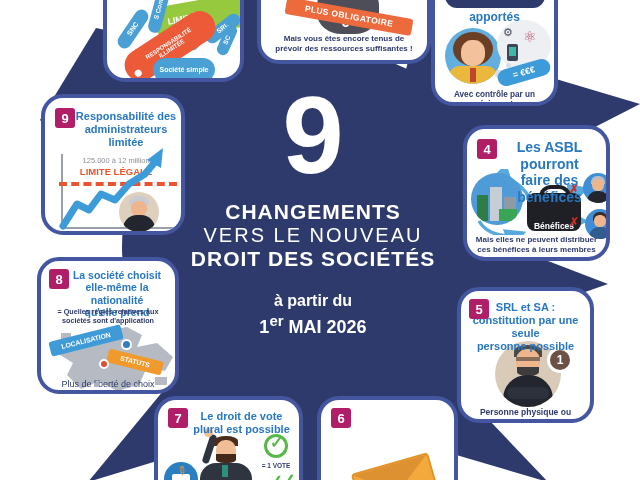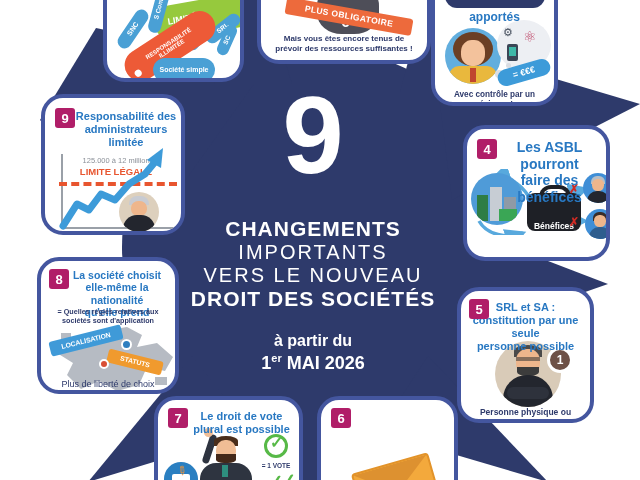--- a/index.html
+++ b/index.html
@@ -19,43 +19,42 @@
   .pill{position:absolute;display:flex;align-items:center;justify-content:center;
         color:#fff;font-weight:bold;border-radius:999px;text-align:center;line-height:1.05;}
   .dot{position:absolute;background:#fff;border-radius:50%;}
   .circ{position:absolute;border-radius:50%;overflow:hidden;}
   .center-stack{position:absolute;left:163px;top:80px;width:300px;text-align:center;color:#fff;z-index:2;}
   .big9{font-size:110px;font-weight:bold;line-height:1;}
   .c-bold{font-size:21px;font-weight:bold;letter-spacing:1px;line-height:1.12;}
   .c-light{font-size:20px;font-weight:400;letter-spacing:2px;line-height:1.15;}
   .c-date1{font-size:16px;font-weight:bold;margin-top:22px;}
   .c-date2{font-size:18px;font-weight:bold;margin-top:2px;}
-  sup{font-size:11px;margin-top:9px;}
+  sup{font-size:15px;margin-top:9px;}
 </style>
 </head>
 <body>
 
 <svg class="bg-svg" width="640" height="480" viewBox="0 0 640 480">
   <g fill="#2e3a6b">
     <circle cx="320" cy="247" r="198"></circle>
     <polygon points="96,28 268,64 150,230 40,120"></polygon>
     <polygon points="236,-8 264,-8 292,84 214,84"></polygon>
     <polygon points="426,-6 444,-6 470,92 400,92"></polygon>
     <polygon points="640,104 432,42 452,200"></polygon>
     <polygon points="608,284 488,238 488,326"></polygon>
     <polygon points="548,482 428,356 378,432"></polygon>
     <polygon points="88,482 192,356 252,432"></polygon>
     <polygon points="293,482 332,482 322,428 300,428"></polygon>
   </g>
 </svg>
 
 <div class="center-stack">
   <div class="big9">9</div>
-  <div class="c-bold" style="margin-top:27px;">CHANGEMENTS</div>
-  <div class="c-light">IMPORTANTS</div>
+  <div class="c-bold" style="margin-top:10px;">CHANGEMENTS</div>
   <div class="c-light">VERS LE NOUVEAU</div>
   <div class="c-bold">DROIT DES SOCIÉTÉS</div>
   <div class="c-date1">à partir du</div>
   <div class="c-date2"><span>1</span><sup>er</sup> <span>MAI 2026</span></div>
 </div>
 
 <div class="card" style="left:103px;top:-48px;width:141px;height:130px;">
   <div class="pill" style="left:46px;top:40px;width:126px;height:34px;background:#96c93d;transform:rotate(-10deg);font-size:9px;justify-content:flex-start;padding-left:14px;">
     <span>LIMITÉS</span>
 
@@ -137,20 +136,22 @@
     <div class="abs" style="left:9px;top:6px;width:12px;height:12px;background:#eeb68c;border-radius:45%;"></div>
     <div class="abs" style="left:4px;top:18px;width:22px;height:12px;background:#23262e;border-radius:10px 10px 0 0;"></div>
   </div>
   <div class="circ" style="left:118px;top:80px;width:30px;height:30px;background:#3f8ed6;">
     <div class="abs" style="left:8px;top:3px;width:14px;height:9px;background:#3a2d28;border-radius:6px 6px 0 0;"></div>
     <div class="abs" style="left:9px;top:6px;width:12px;height:12px;background:#eeb68c;border-radius:45%;"></div>
     <div class="abs" style="left:4px;top:18px;width:22px;height:12px;background:#2e5d8e;border-radius:10px 10px 0 0;"></div>
   </div>
   <span class="abs" style="left:102px;top:53px;color:#cf2b24;font-weight:bold;font-size:12px;">✗</span>
   <span class="abs" style="left:102px;top:86px;color:#cf2b24;font-weight:bold;font-size:12px;">✗</span>
+  <div class="note" style="left:6px;right:6px;top:106px;font-size:8px;">Mais elles ne peuvent distribuer
+ces bénéfices à leurs membres</div>
 </div>
 
 <div class="card" style="left:457px;top:287px;width:137px;height:136px;">
   <div class="num" style="left:8px;top:8px;">5</div>
   <div class="title" style="left:4px;right:4px;top:10px;font-size:11px;">SRL et SA :
 constitution par une seule
 personne possible</div>
   <div class="circ" style="left:34px;top:50px;width:66px;height:66px;background:#d9cbb8;">
     <div class="abs" style="left:19px;top:4px;width:28px;height:12px;background:#4a4a4a;border-radius:50% 50% 0 0;"></div>
     <div class="abs" style="left:21px;top:8px;width:24px;height:26px;background:#eeb68c;border-radius:45%;"></div>

